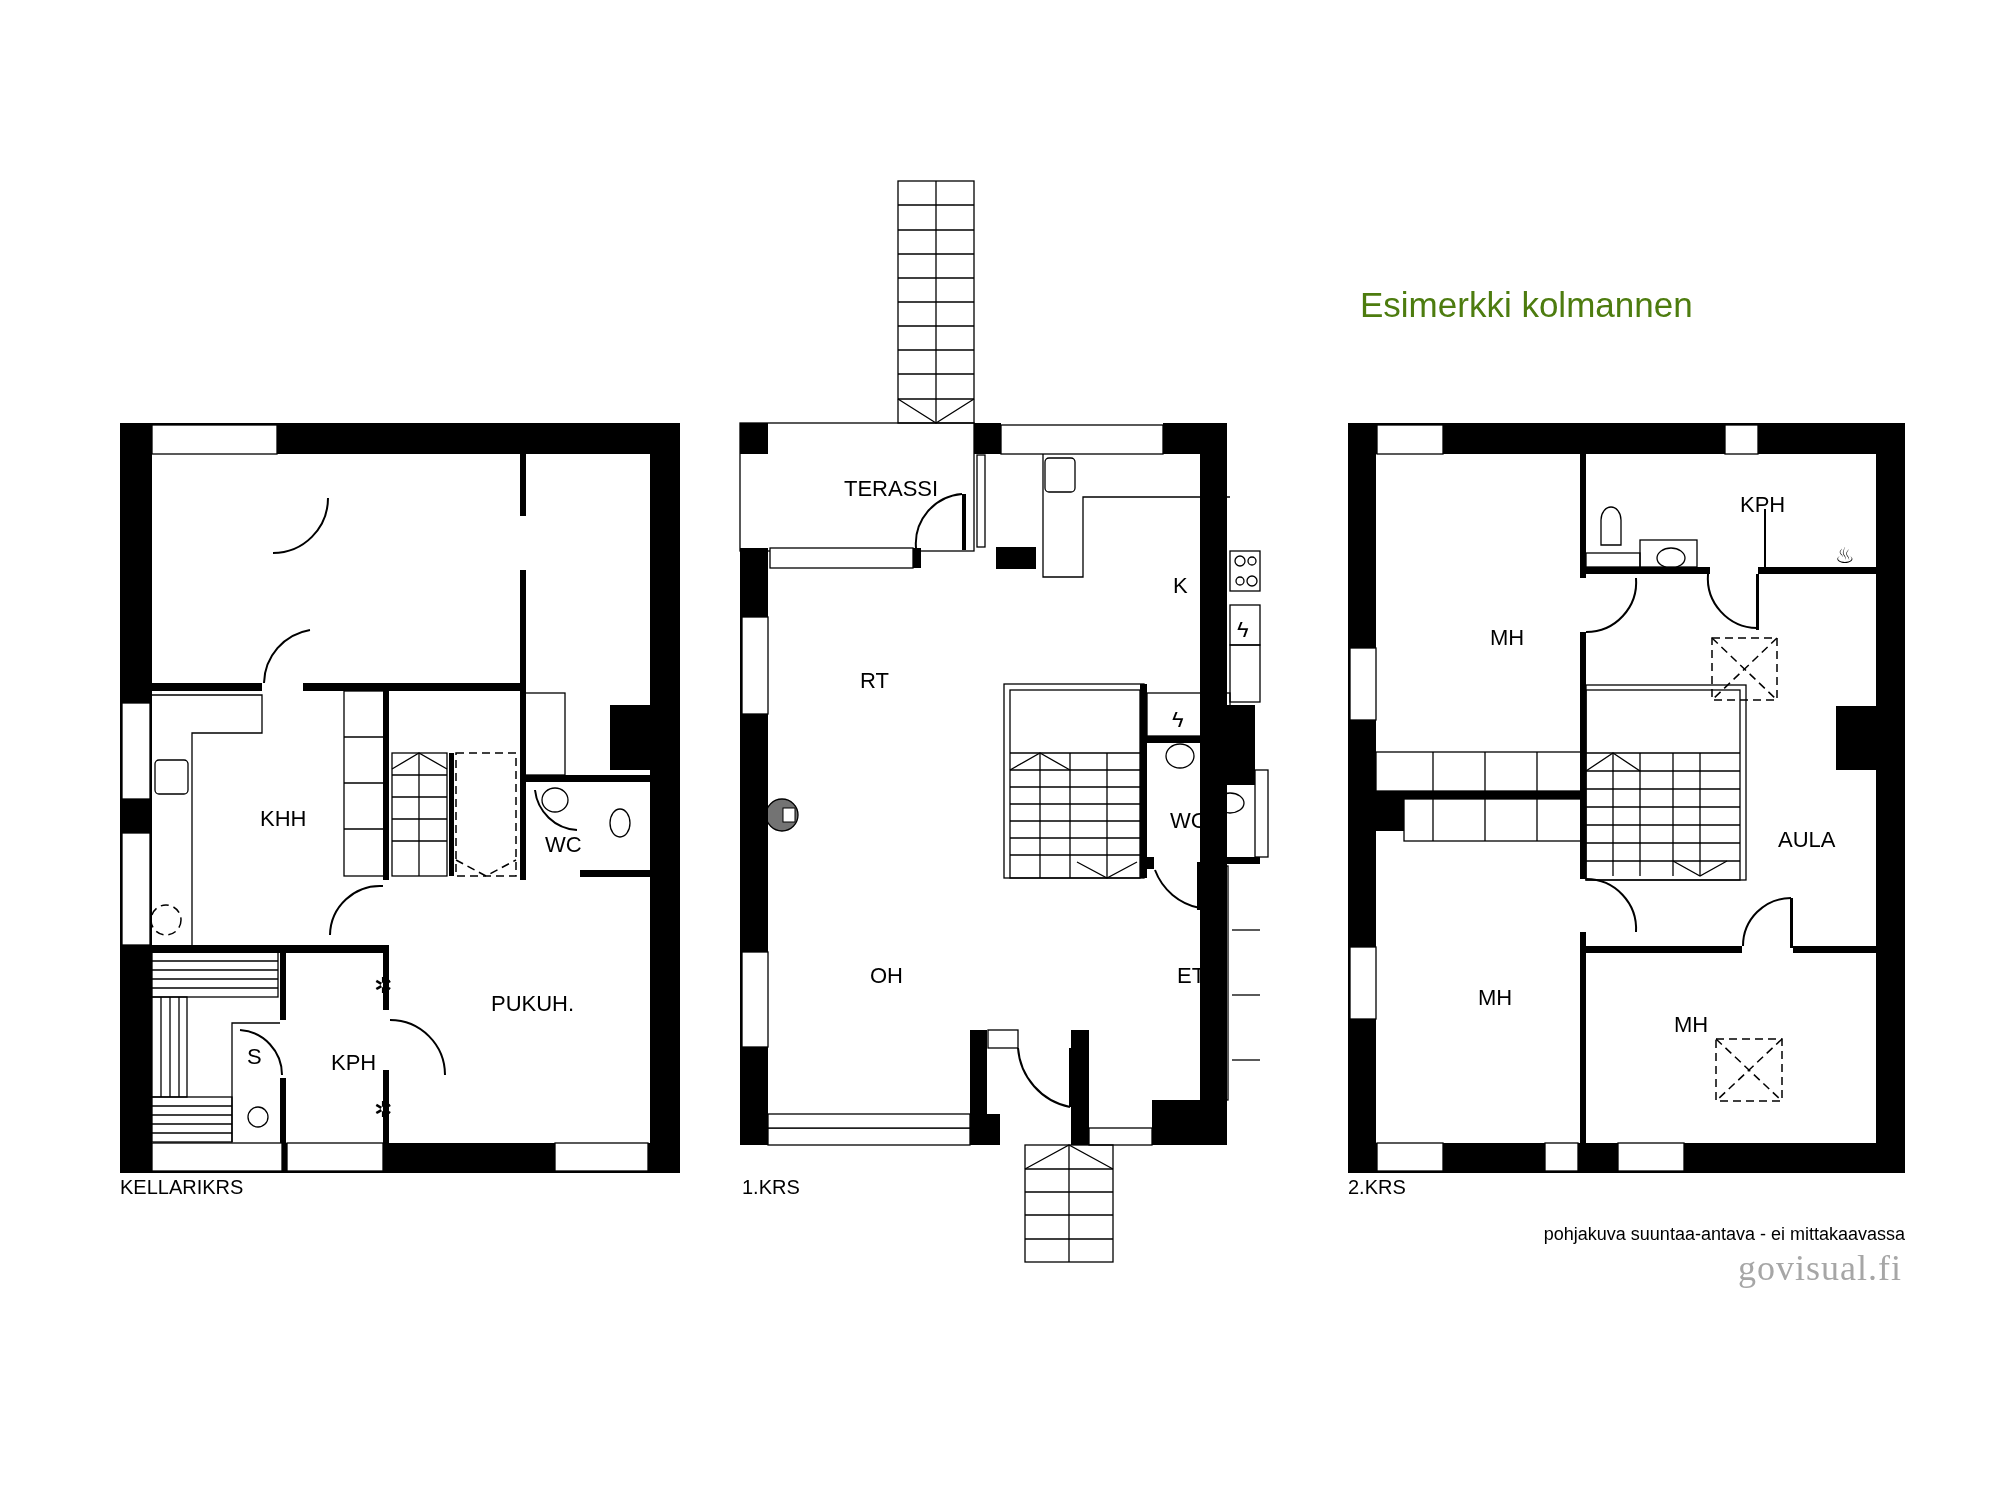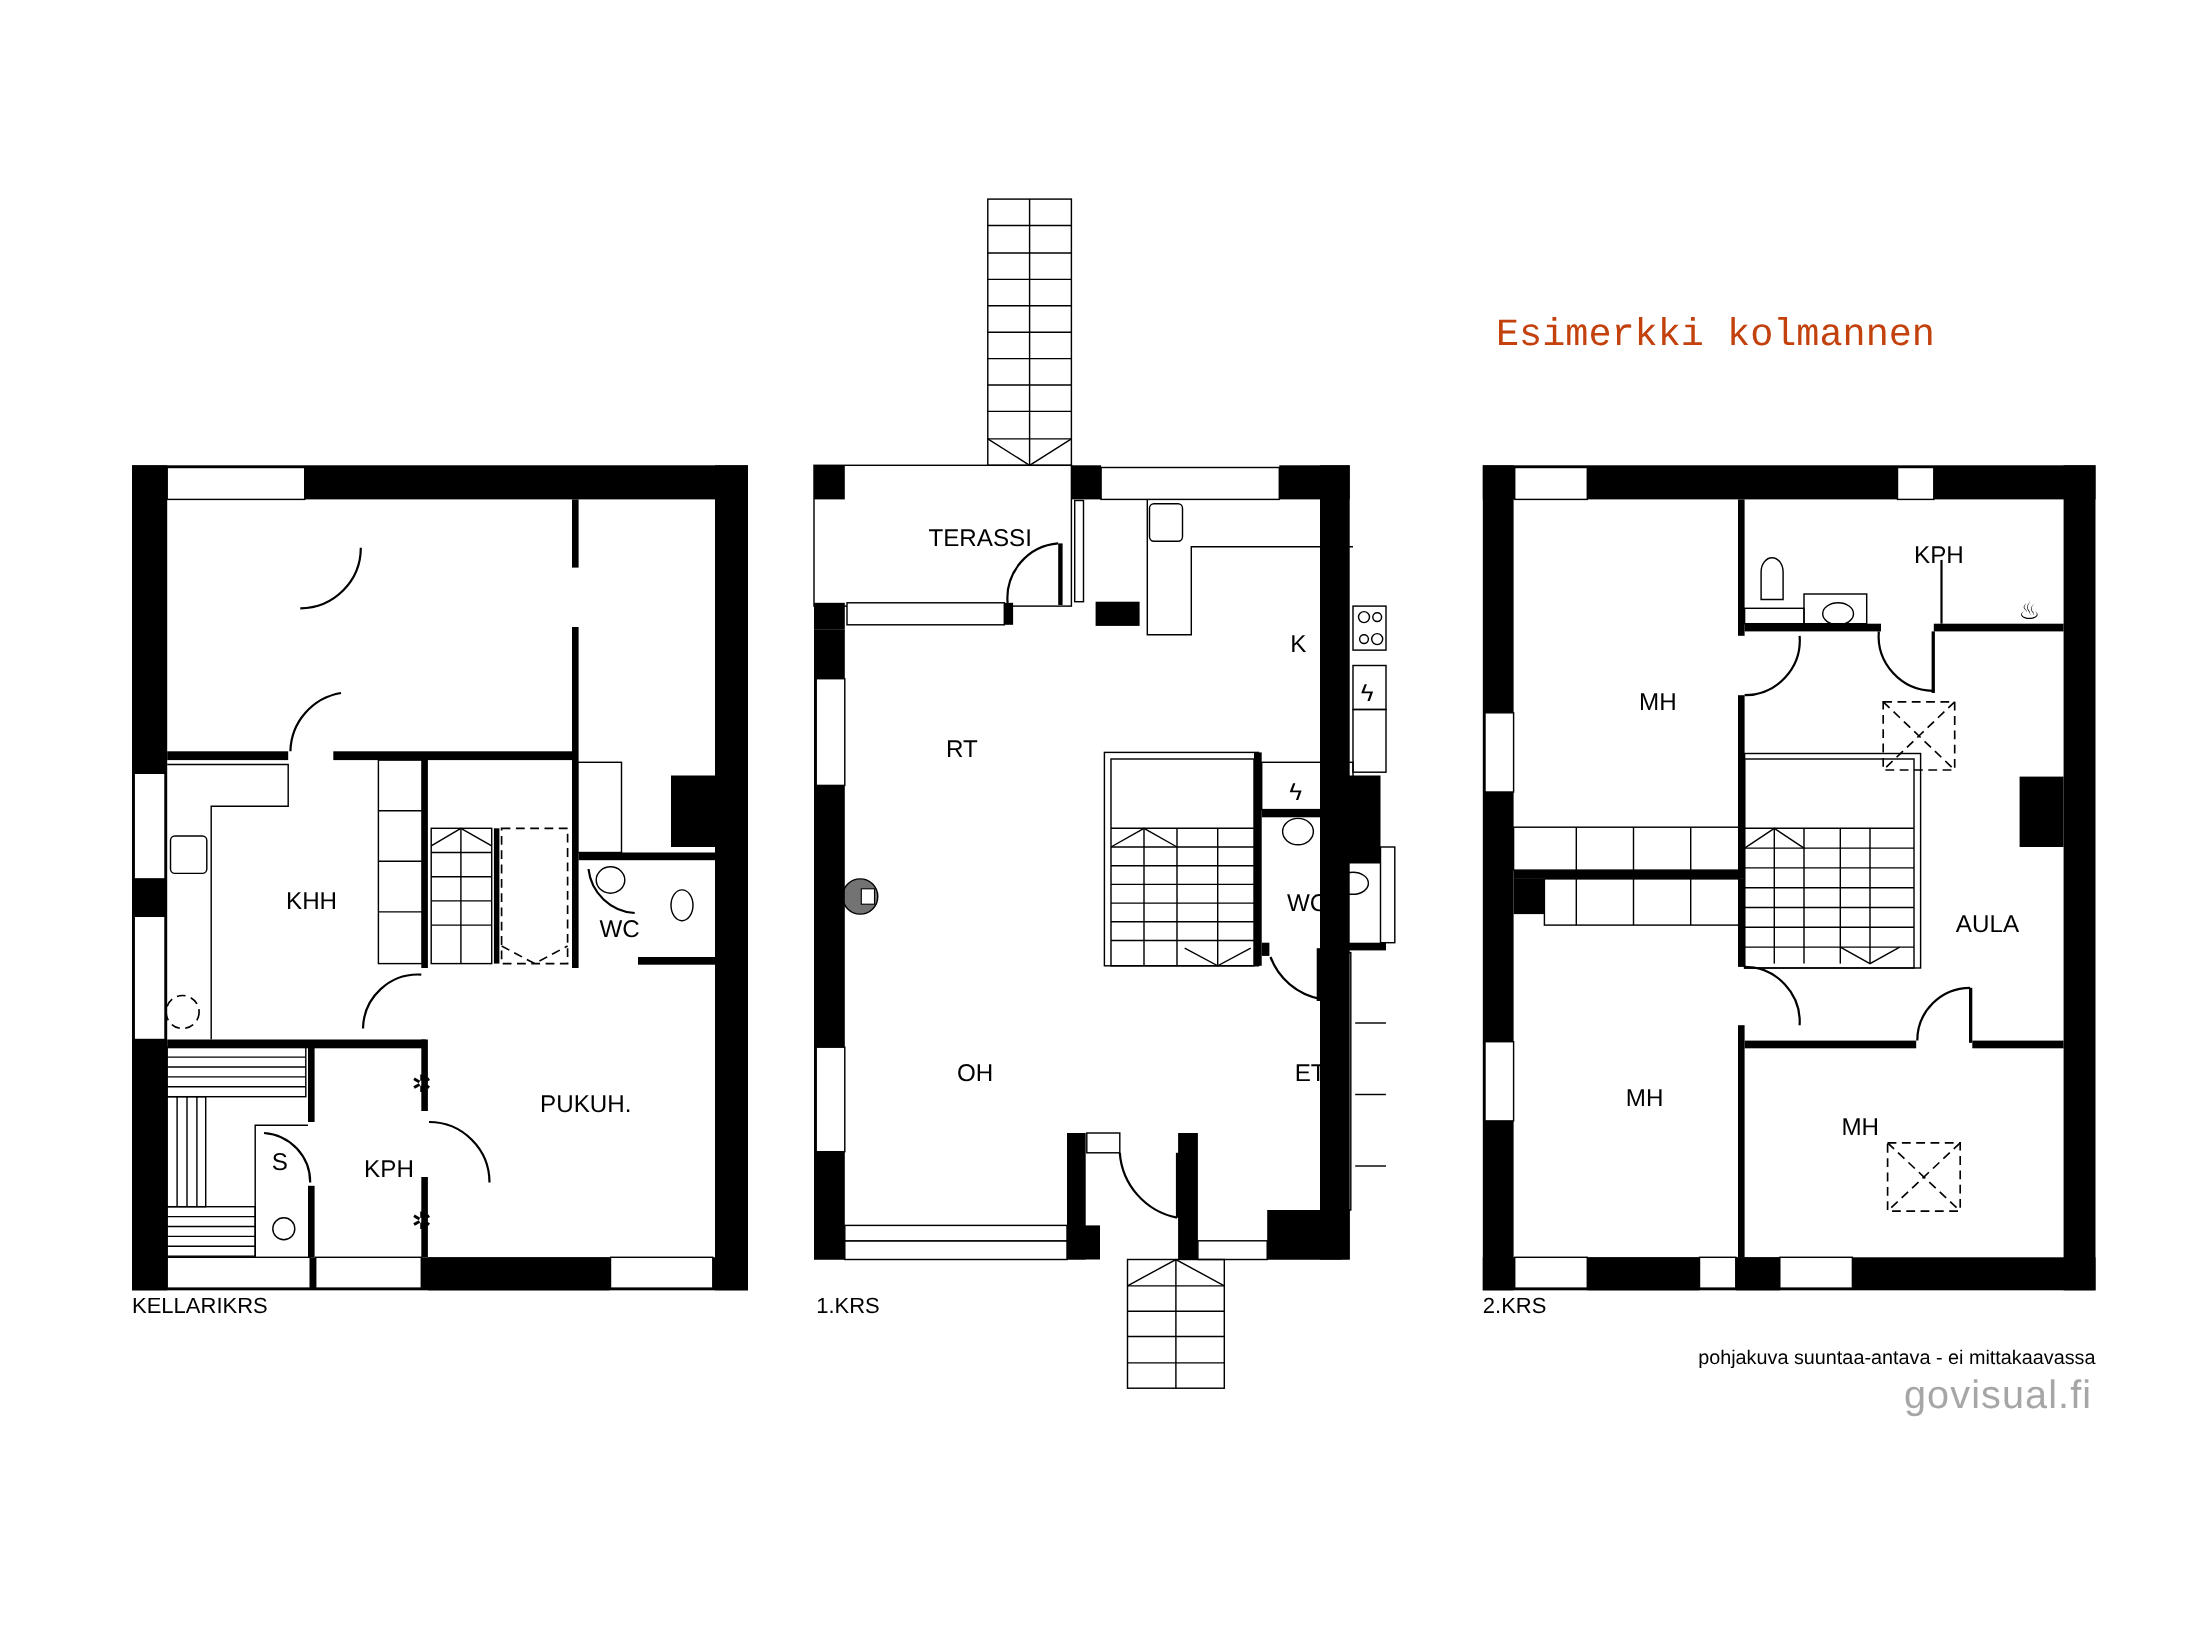--- a/index.html
+++ b/index.html
@@ -5,23 +5,23 @@
   html, body { margin:0; padding:0; background:#ffffff; }
   body { width:2000px; height:1497px; position:relative; overflow:hidden; font-family:"Liberation Sans", sans-serif; }
   svg { position:absolute; left:0; top:0; }
   .wall { fill:#000; }
   .ln { fill:none; stroke:#000; stroke-width:2; }
   .thin { fill:none; stroke:#000; stroke-width:1.3; }
   .dash { fill:none; stroke:#000; stroke-width:1.5; stroke-dasharray:8 5; }
   .win { fill:#fff; stroke:#000; stroke-width:1.3; }
   .room { font-family:"Liberation Sans", sans-serif; font-size:22px; fill:#000; }
   .floor-label { font-family:"Liberation Sans", sans-serif; font-size:20px; fill:#000; }
-  .headline { position:absolute; left:1360px; top:278px; font-family:Liberation Mono, monospace; font-size:35px; line-height:54px; color:#c2410c; }
+  .headline { position:absolute; left:1360px; top:278px; font-family:Liberation Sans, sans-serif; font-size:35px; line-height:54px; color:#4d7c0f; }
   .disclaimer { position:absolute; right:95px; top:1224px; font-family:"Liberation Sans", sans-serif; font-size:18px; color:#000000; text-align:center; }
-  .brand { position:absolute; right:98px; top:1247px; font-family:Liberation Sans, sans-serif; font-size:36px; color:#a6a6a6; letter-spacing:1px; }
+  .brand { position:absolute; right:98px; top:1247px; font-family:Liberation Serif, serif; font-size:36px; color:#a6a6a6; letter-spacing:1px; }
 </style>
 </head>
 <body>
 
 <div class="headline">
   <div>Esimerkki kolmannen</div>
 </div>
 
 <svg width="2000" height="1497" viewBox="0 0 2000 1497">
 

